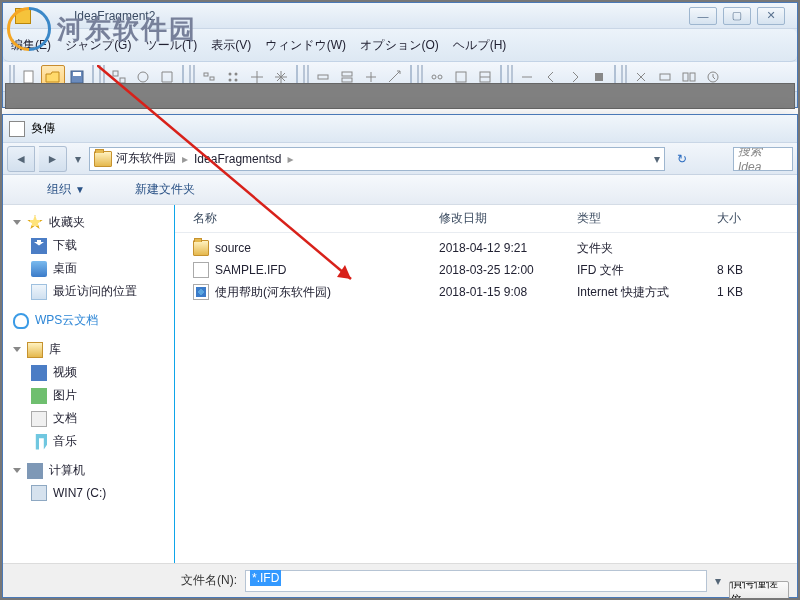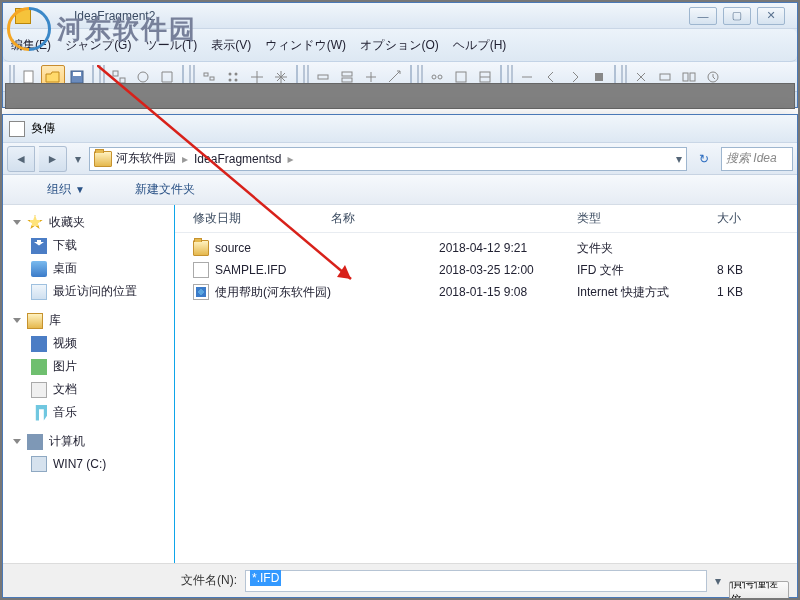--- a/index.html
+++ b/index.html
@@ -30,21 +30,21 @@
 .addrbar { height: 32px; background: linear-gradient(#f2f6fb,#e0e9f3); border-bottom: 1px solid #c7d3e2; display: flex; align-items: center; padding: 0 4px; gap: 4px; }
 .nav { width: 28px; height: 26px; background: linear-gradient(#e9f0f8,#d3e0ee); border: 1px solid #aebfd3; border-radius: 3px 0 0 3px; display: flex; align-items: center; justify-content: center; color: #567; }
 .nav+.nav{border-radius:0 3px 3px 0;border-left:none;}
 .chev{width:14px;height:22px;display:flex;align-items:center;justify-content:center;color:#567;}
 .addr { flex: 1; height: 24px; background: #fff; border: 1px solid #9eb6cf; display: flex; align-items: center; padding: 0 4px; gap: 4px; }
 .addr .folder-g { width: 18px; height: 16px; background: linear-gradient(#fff2c0,#e5b84d); border: 1px solid #c6922e; border-radius: 1px; position: relative; }
 .addr .folder-g::before{content:"";position:absolute;top:-3px;left:0;width:7px;height:3px;background:#e5b84d;border:1px solid #c6922e;border-bottom:none;}
 .crumb{display:flex;align-items:center;gap:6px;color:#223;}
 .crumb .sep{color:#999;}
 .addrref{width:26px;height:22px;display:flex;align-items:center;justify-content:center;color:#2a6bbf;}
-.search { width: 72px; height: 24px; background: #fff; border: 1px solid #9eb6cf; display: flex; align-items: center; padding: 0 4px; color: #888; overflow:hidden; font-style: italic; }
+.search { width: 60px; height: 24px; background: #fff; border: 1px solid #9eb6cf; display: flex; align-items: center; padding: 0 4px; color: #888; overflow:hidden; font-style: italic; margin-left: 34px; }
 .cmdbar { height: 30px; background: linear-gradient(#f6f9fc,#e6ecf4); border-bottom: 1px solid #d4dce6; display: flex; align-items: center; padding: 0 8px; gap: 14px; color: #2a5286; }
 .cmdbar .item{display:flex;align-items:center;gap:4px;margin-left:36px;}
 .trisml{font-size:10px;color:#2a5286;}
 .body { position: absolute; top: 90px; left: 0; right: 0; bottom: 34px; display: flex; }
 .side { width: 172px; background: #fff; border-right: 1px solid #0ea5e9; overflow: hidden; }
 .sgrp { margin: 6px 0 2px; }
 .sghdr { display: flex; align-items: center; gap: 6px; padding: 3px 10px; color: #223; }
 .sghdr .tri { width: 0; height: 0; border-left: 4px solid transparent; border-right: 4px solid transparent; border-top: 5px solid #888; }
 .sgi { display: flex; align-items: center; gap: 6px; padding: 3px 6px 3px 28px; color: #223; cursor: default; }
 .ic { width: 16px; height: 16px; flex-shrink: 0; }
@@ -319,20 +319,26 @@
         <div class="sgi">
             <div class="ic desk"></div>
             <span>桌面</span>
           </div>
         <div class="sgi">
             <div class="ic rec"></div>
             <span>最近访问的位置</span>
           </div>
       </div>
       <div class="sgrp">
+        <div class="sghdr wps">
+            <div class="ic cloud"></div>
+            <span>WPS云文档</span>
+          </div>
+      </div>
+      <div class="sgrp">
         <div class="sghdr">
             <div class="tri"></div>
             <div class="ic lib"></div>
             <span>库</span>
           </div>
         <div class="sgi">
             <div class="ic vid"></div>
             <span>视频</span>
           </div>
         <div class="sgi">
@@ -355,22 +361,22 @@
             <span>计算机</span>
           </div>
         <div class="sgi">
             <div class="ic drv"></div>
             <span>WIN7 (C:)</span>
           </div>
       </div>
     </div>
     <div class="list">
       <div class="cols">
+        <div class="col n">名称</div>
         <div class="col d">修改日期</div>
-        <div class="col n">名称</div>
         <div class="col t">类型</div>
         <div class="col s">大小</div>
       </div>
       <div class="rows" id="rows">
           <div class="row">
             <div class="cell n">
               <div class="ic fold"></div>
               <span>source</span>
             </div>
             <div class="cell d">2018-04-12 9:21</div>

